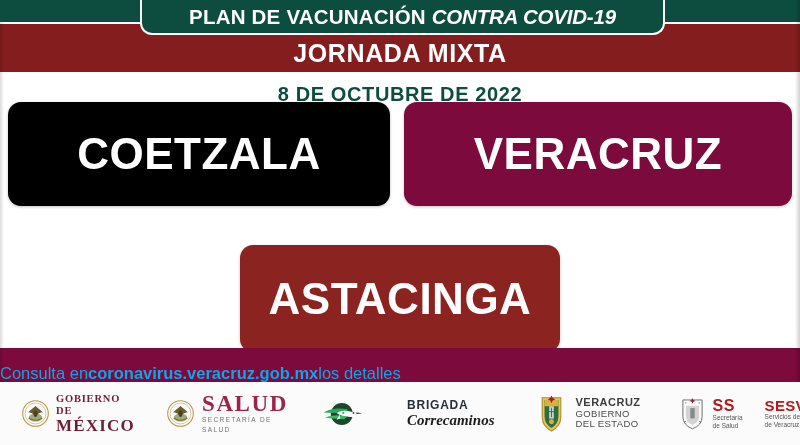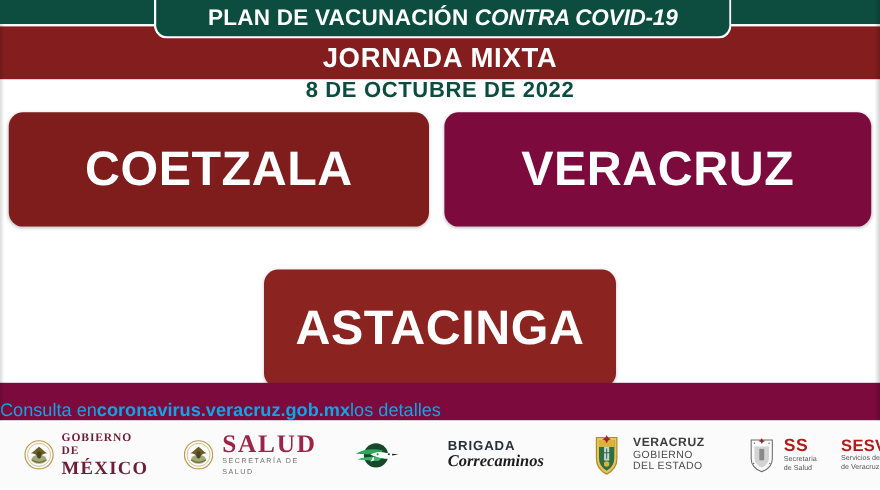--- a/index.html
+++ b/index.html
@@ -81,21 +81,21 @@
     text-align: center;
     color: #ffffff;
     font-size: 25px;
     font-weight: bold;
     letter-spacing: 0.6px;
     z-index: 3;
   }
 
   .hdr-date {
     position: absolute;
-    left: 0; top: 68px;
+    left: 0; top: 80px;
     width: 800px; height: 28px;
     line-height: 28px;
     text-align: center;
     color: #0c4d3f;
     font-size: 20px;
     font-weight: bold;
     letter-spacing: 0.6px;
   }
 
   
@@ -205,21 +205,21 @@
   <div class="hdr-red" style="background: rgb(132, 29, 29);"></div>
   <div class="hdr-rule left"></div>
   <div class="hdr-rule right"></div>
   <div class="hdr-tab" style="background: rgb(12, 77, 63);"></div>
 
   <div class="hdr-title"><span>PLAN DE VACUNACIÓN </span><span class="em">CONTRA COVID-19</span></div>
 
   <div class="hdr-sub">JORNADA MIXTA</div>
   <div class="hdr-date" style="color: rgb(12, 77, 63);">8 DE OCTUBRE DE 2022</div>
 
-  <div class="muni" id="muni-0" style="background: #7f1d1d;">
+  <div class="muni" id="muni-0" style="background: #000000;">
     <span>COETZALA</span>
   </div>
   <div class="muni" id="muni-1" style="background: rgb(124, 10, 60);">
     <span>VERACRUZ</span>
   </div>
   <div class="muni" id="muni-2" style="background: rgb(139, 36, 32);">
     <span>ASTACINGA</span>
   </div>
 
   <div class="footbar" style="background: rgb(124, 10, 60);">

